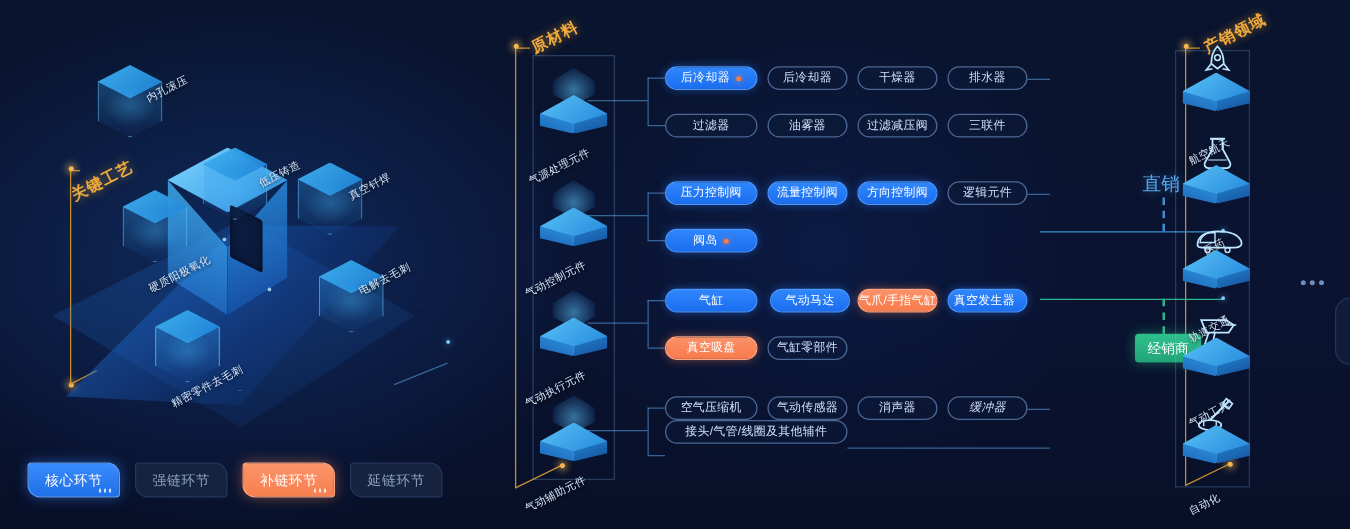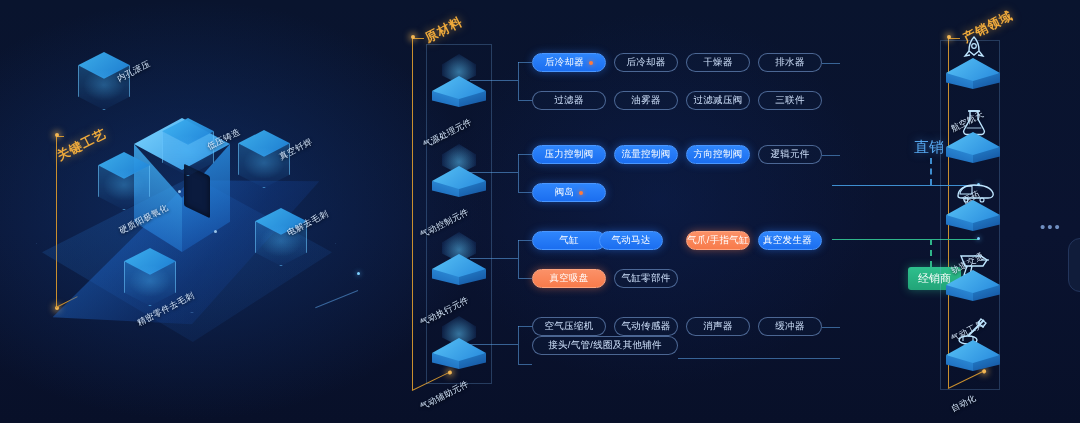--- a/index.html
+++ b/index.html
@@ -254,20 +254,36 @@
   <div class="iso-label" style="left:118px; top:74px;">内孔滚压</div>
   <div class="iso-label" style="left:208px; top:142px;">低压铸造</div>
   <div class="iso-label" style="left:280px; top:152px;">真空钎焊</div>
   <div class="iso-label" style="left:120px; top:226px;">硬质阳极氧化</div>
   <div class="iso-label" style="left:138px; top:318px;">精密零件去毛刺</div>
   <div class="iso-label" style="left:288px; top:228px;">电解去毛刺</div>
 
   <div class="conn-dot" style="left:357px; top:272px;"></div>
   <div class="conn h" style="left:312px; top:290px; width:46px; transform:rotate(-22deg); transform-origin:right center;"></div>
 
+  <div id="legend">
+    <div class="chip blue">
+      <span>核心环节</span>
+      <span class="tick"></span>
+    </div>
+    <div class="chip">
+      <span>强链环节</span>
+    </div>
+    <div class="chip orange">
+      <span>补链环节</span>
+      <span class="tick"></span>
+    </div>
+    <div class="chip">
+      <span>延链环节</span>
+    </div>
+  </div>
 </div>
 
 <div id="mid">
 
   <div class="sec-title" style="left:30px; top:30px; transform:rotate(-27deg);">原材料</div>
   <div class="bracket" style="left:12px; top:38px; width:12px; height:1px; border-width:1px 0 0 0;"></div>
   <div class="bracket" style="left:12px; top:38px; width:1px; height:352px; border-width:0 0 0 1px;">
     <span class="dot" style="left:-2px; top:-3px;"></span>
   </div>
   <div class="bracket" style="left:12px; top:390px; width:42px; height:1px; border-width:1px 0 0 0; transform:rotate(-26deg); transform-origin:left center;">
@@ -367,21 +383,21 @@
     <span>逻辑元件</span>
   </div>
   <div class="tag blue" style="left:132px; top:183px; width:74px;">
     <span>阀岛</span>
     <span class="pip"></span>
   </div>
 
   <div class="tag blue" style="left:132px; top:231px; width:74px;">
     <span>气缸</span>
   </div>
-  <div class="tag blue" style="left:199px; top:231px; width:64px;">
+  <div class="tag blue" style="left:216px; top:231px; width:64px;">
     <span>气动马达</span>
   </div>
   <div class="tag orange" style="left:286px; top:231px; width:64px;">
     <span>气爪/手指气缸</span>
   </div>
   <div class="tag blue" style="left:358px; top:231px; width:64px;">
     <span>真空发生器</span>
     <span class="pip"></span>
   </div>
   <div class="tag orange" style="left:132px; top:269px; width:74px;">
@@ -393,21 +409,21 @@
 
   <div class="tag" style="left:132px; top:317px; width:74px;">
     <span>空气压缩机</span>
   </div>
   <div class="tag" style="left:214px; top:317px; width:64px;">
     <span>气动传感器</span>
   </div>
   <div class="tag" style="left:286px; top:317px; width:64px;">
     <span>消声器</span>
   </div>
-  <div class="tag" style="left:358px; top:317px; width:64px;">
+  <div class="tag" style="left:358px; top:317px; width:64px;font-style:italic;">
     <span>缓冲器</span>
   </div>
   <div class="tag" style="left:132px; top:336px; width:146px;">
     <span>接头/气管/线圈及其他辅件</span>
   </div>
 
   <div class="conn h" style="left:422px; top:63px; width:18px;"></div>
   <div class="conn h" style="left:422px; top:155px; width:18px;"></div>
   <div class="conn h" style="left:422px; top:327px; width:18px;"></div>
   <div class="conn h" style="left:278px; top:358px; width:162px;"></div>

